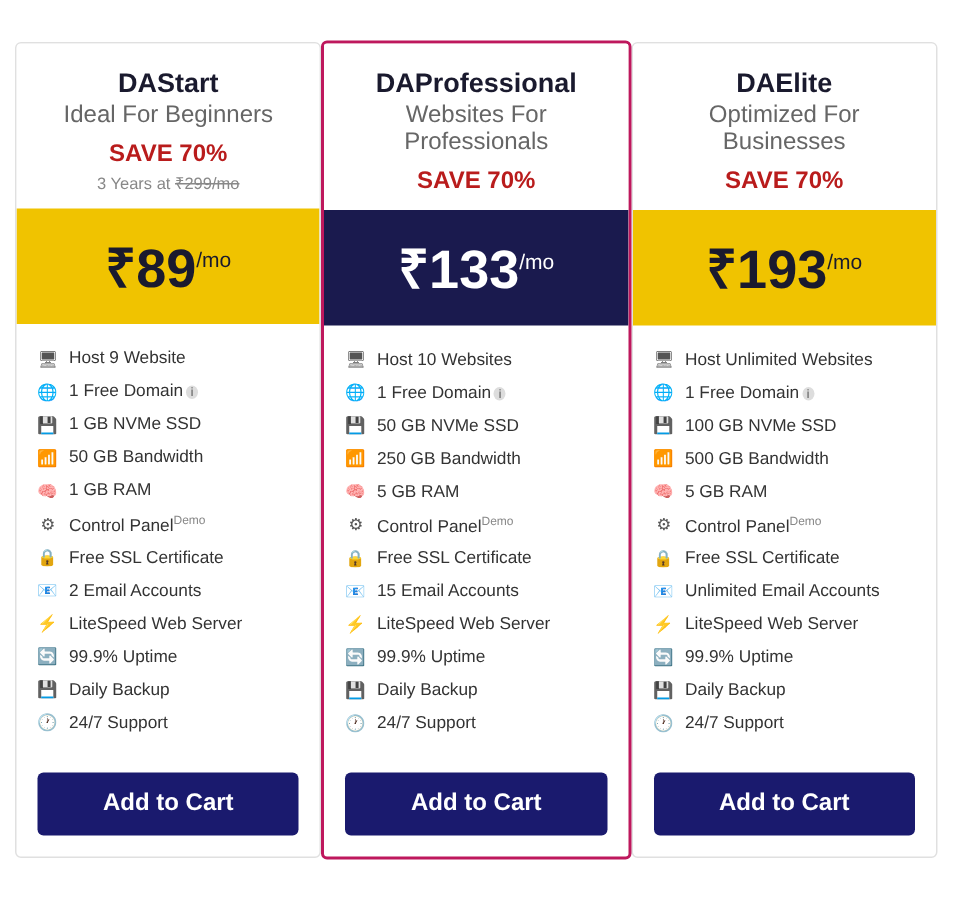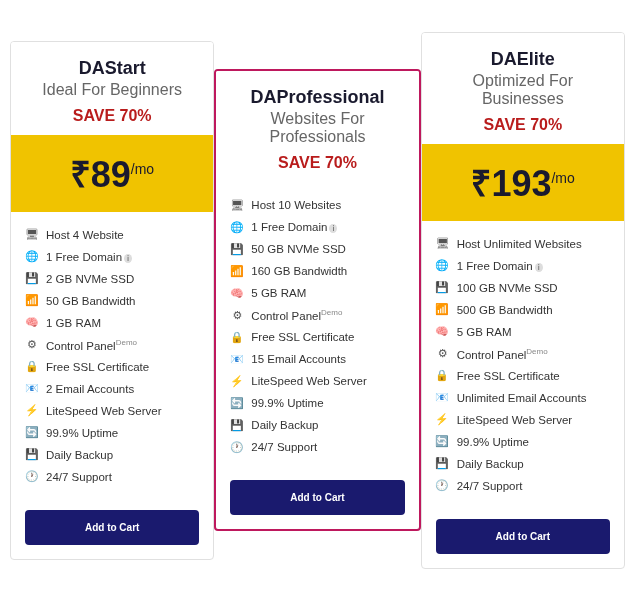--- a/index.html
+++ b/index.html
@@ -122,46 +122,46 @@
       margin-left: 2px;
       color: #555;
     }
     .add-to-cart-btn {
       margin: 10px 14px 14px;
       background: #1a1a6e;
       color: #fff;
       border: none;
       border-radius: 4px;
       padding: 12px;
-      font-size: 10px;
+      font-size: 16px;
       font-weight: 600;
       cursor: pointer;
       width: calc(100% - 28px);
       text-align: center;
     }
   </style>
 </head>
 <body>
 
 <div class="pricing-container">
 <div class="plan-card">
-      <div class="plan-header"><div class="plan-name">DAStart</div><div class="plan-subtitle">Ideal For Beginners</div><div class="save-badge">SAVE 70%</div></div>
+      <div class="plan-header"><div class="plan-name">DAStart</div><div class="plan-subtitle">Ideal For Beginners</div><div class="save-badge">SAVE 70%</div><div class="original-price">3 Years at <s>₹299/mo</s></div></div>
       <div class="price-box"><span class="price-main">₹89<span class="price-mo">/mo</span></span></div>
       <div class="features-list">
         <div class="feature-item">
           <span class="feature-icon">🖥</span>
-          <span class="feature-text">Host 4 Website</span>
+          <span class="feature-text">Host 9 Website</span>
         </div>
         <div class="feature-item">
           <span class="feature-icon">🌐</span>
           <span class="feature-text">1 Free Domain<span class="badge-info">ℹ</span></span>
         </div>
         <div class="feature-item">
           <span class="feature-icon">💾</span>
-          <span class="feature-text">2 GB NVMe SSD</span>
+          <span class="feature-text">1 GB NVMe SSD</span>
         </div>
         <div class="feature-item">
           <span class="feature-icon">📶</span>
           <span class="feature-text">50 GB Bandwidth</span>
         </div>
         <div class="feature-item">
           <span class="feature-icon">🧠</span>
           <span class="feature-text">1 GB RAM</span>
         </div>
         <div class="feature-item">
@@ -190,36 +190,37 @@
         </div>
         <div class="feature-item">
           <span class="feature-icon">🕐</span>
           <span class="feature-text">24/7 Support</span>
         </div>
       </div>
       <button class="add-to-cart-btn">Add to Cart</button>
     </div>
     <div class="plan-card featured">
       <div class="plan-header"><div class="plan-name">DAProfessional</div><div class="plan-subtitle">Websites For Professionals</div><div class="save-badge">SAVE 70%</div></div>
+      <div class="price-box"><span class="price-main">₹133<span class="price-mo">/mo</span></span></div>
       <div class="features-list">
         <div class="feature-item">
           <span class="feature-icon">🖥</span>
           <span class="feature-text">Host 10 Websites</span>
         </div>
         <div class="feature-item">
           <span class="feature-icon">🌐</span>
           <span class="feature-text">1 Free Domain<span class="badge-info">ℹ</span></span>
         </div>
         <div class="feature-item">
           <span class="feature-icon">💾</span>
           <span class="feature-text">50 GB NVMe SSD</span>
         </div>
         <div class="feature-item">
           <span class="feature-icon">📶</span>
-          <span class="feature-text">160 GB Bandwidth</span>
+          <span class="feature-text">250 GB Bandwidth</span>
         </div>
         <div class="feature-item">
           <span class="feature-icon">🧠</span>
           <span class="feature-text">5 GB RAM</span>
         </div>
         <div class="feature-item">
           <span class="feature-icon">⚙</span>
           <span class="feature-text">Control Panel<sup>Demo</sup></span>
         </div>
         <div class="feature-item">

